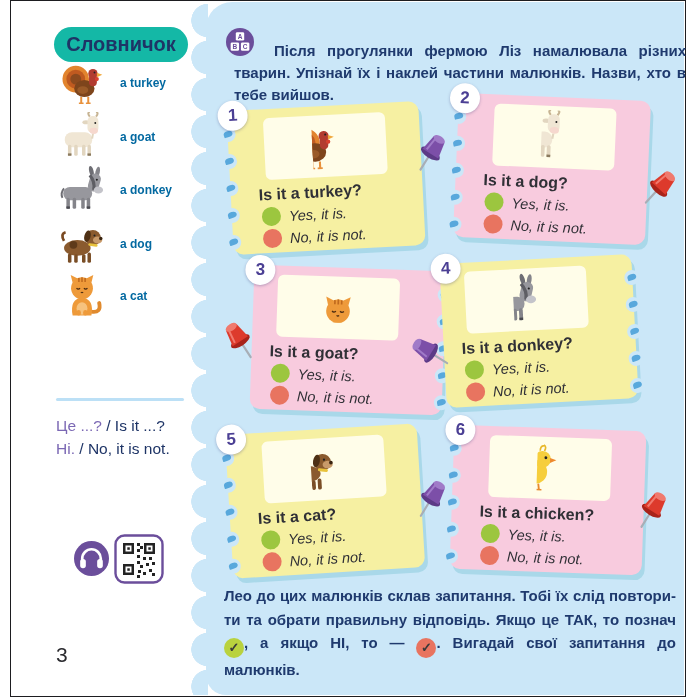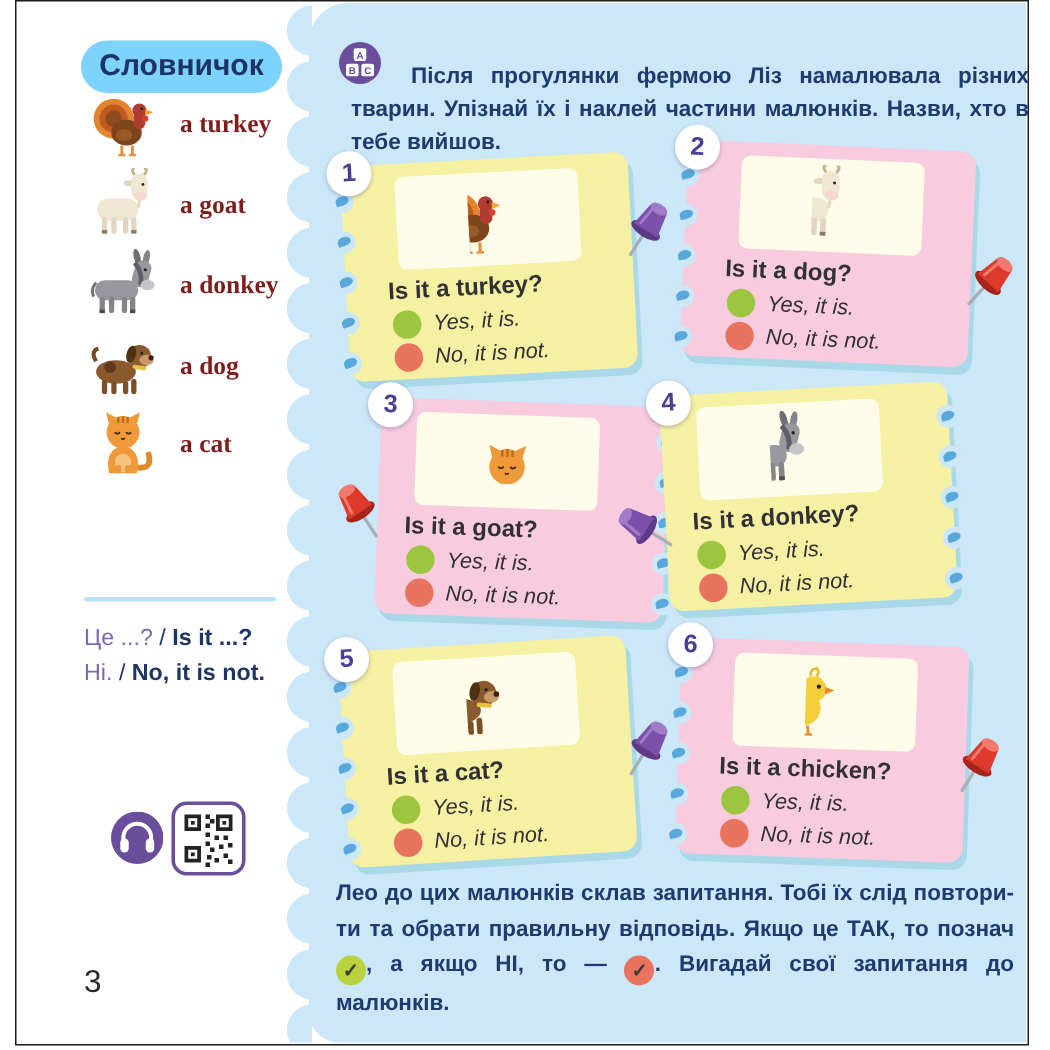--- a/index.html
+++ b/index.html
@@ -7,30 +7,30 @@
          font-family:"Liberation Sans",sans-serif;}
   .frame{position:absolute;left:10px;top:0;width:676px;height:697px;border:1.6px solid #1d1d20;
          box-sizing:border-box;background:#fff;}
   
   .bluepanel{position:absolute;left:206px;top:2px;width:478px;height:693px;background:#CBE7F8;
              border-radius:26px 0 0 20px;}
   .wave{position:absolute;left:174px;top:2px;width:34px;height:693px;
         background-image:radial-gradient(circle 17px at 34px 18.5px,#CBE7F8 97%,rgba(203,231,248,0) 100%);
         background-size:34px 37px;background-repeat:repeat-y;}
   
-  .pill{position:absolute;left:54px;top:27px;width:134px;height:35px;border-radius:18px;background:#7dd3fc;
+  .pill{position:absolute;left:54px;top:27px;width:134px;height:35px;border-radius:18px;background:#14b8a6;
         display:flex;align-items:center;justify-content:center;color:#1E3466;font-weight:bold;font-size:20px;}
   .vrow{position:absolute;left:56px;display:flex;align-items:center;gap:12px;height:54px;}
   .vicon{width:52px;height:50px;flex:0 0 auto;}
-  .vlabel{font-weight:bold;font-size:17px;color:#7f1d1d;font-family:Liberation Serif, serif;}
+  .vlabel{font-weight:bold;font-size:12px;color:#0369a1;}
   .divider{position:absolute;left:56px;top:398px;width:128px;height:3px;background:#BCE0F6;border-radius:2px;}
   .phrases{position:absolute;left:56px;top:414px;font-size:15.5px;line-height:23px;}
   .phrases .uk{color:#7B68B4;}
   .phrases .sep{color:#1E3466;}
-  .phrases .en{color:#1E3466;font-weight:bold;}
+  .phrases .en{color:#1E3466;font-weight:normal;}
   .audio{position:absolute;left:74px;top:541px;width:35px;height:35px;cursor:pointer;}
   .qr{position:absolute;left:114px;top:534px;width:50px;height:50px;cursor:pointer;}
   .pagenum{position:absolute;left:56px;top:643px;font-size:21px;color:#2A2A2E;}
   
   .instr{position:absolute;left:222px;top:28px;width:452px;margin:12px;color:#1F3A6E;font-weight:bold;
          font-size:15px;line-height:22px;text-align:justify;text-indent:40px;}
   .abc{position:absolute;left:226px;top:28px;width:28px;height:28px;}
   .footer{position:absolute;left:224px;top:584px;width:452px;margin:0;color:#1F3A6E;font-weight:bold;
           font-size:15px;line-height:23.5px;text-align:justify;hyphens:manual;}
   .chk{display:inline-flex;width:20px;height:20px;border-radius:50%;align-items:center;justify-content:center;

